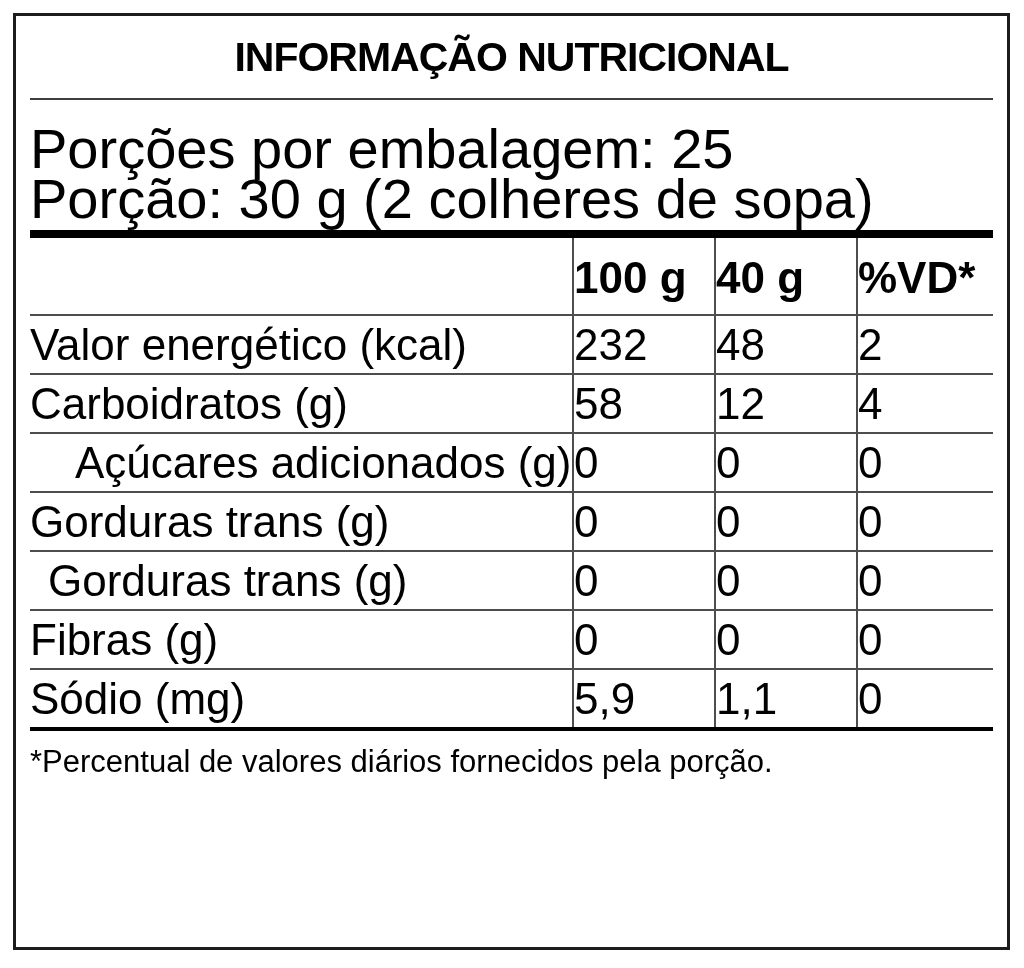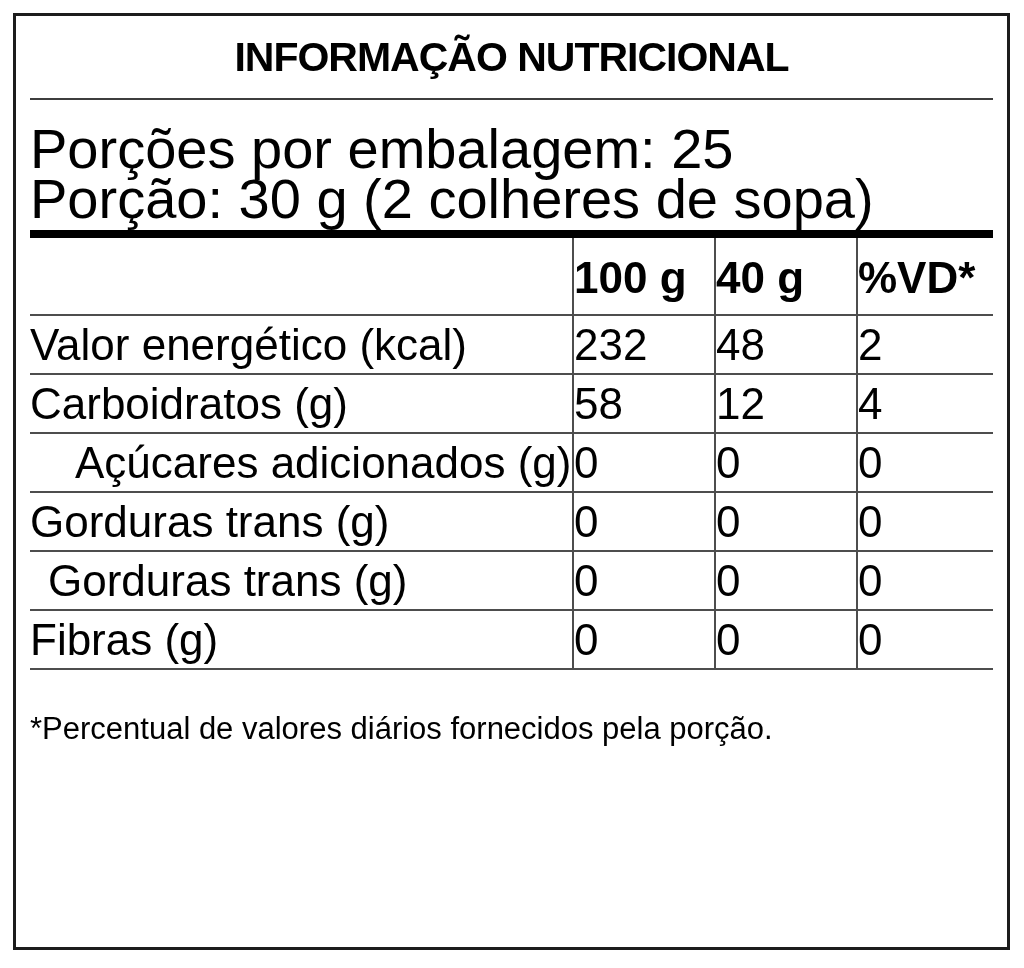--- a/index.html
+++ b/index.html
@@ -83,21 +83,20 @@
   }
   table.nutri td.lbl.ind1 { padding-left: 18px; }
   table.nutri td.lbl.ind2 { padding-left: 45px; }
   table.nutri tr.last td {
     border-bottom: 4px solid #000000;
   }
   .footnote {
     font-size: 31px;
     padding-top: 13px;
     white-space: nowrap;
-    margin-top: 28px;
   }
 </style>
 </head>
 <body>
 
 <div class="stage">
   <div class="label">
 
     <div class="title">INFORMAÇÃO NUTRICIONAL</div>
 
@@ -155,19 +154,25 @@
           <td class="num">0</td>
           <td class="num">0</td>
           <td class="num">0</td>
         </tr>
         <tr>
           <td class="lbl">Fibras (g)</td>
           <td class="num">0</td>
           <td class="num">0</td>
           <td class="num">0</td>
         </tr>
+        <tr class="last">
+          <td class="lbl">Sódio (mg)</td>
+          <td class="num">5,9</td>
+          <td class="num">1,1</td>
+          <td class="num">0</td>
+        </tr>
       </tbody>
     </table>
 
     <div class="footnote">*Percentual de valores diários fornecidos pela porção.</div>
 
   </div>
 </div>
 
 </body></html>

